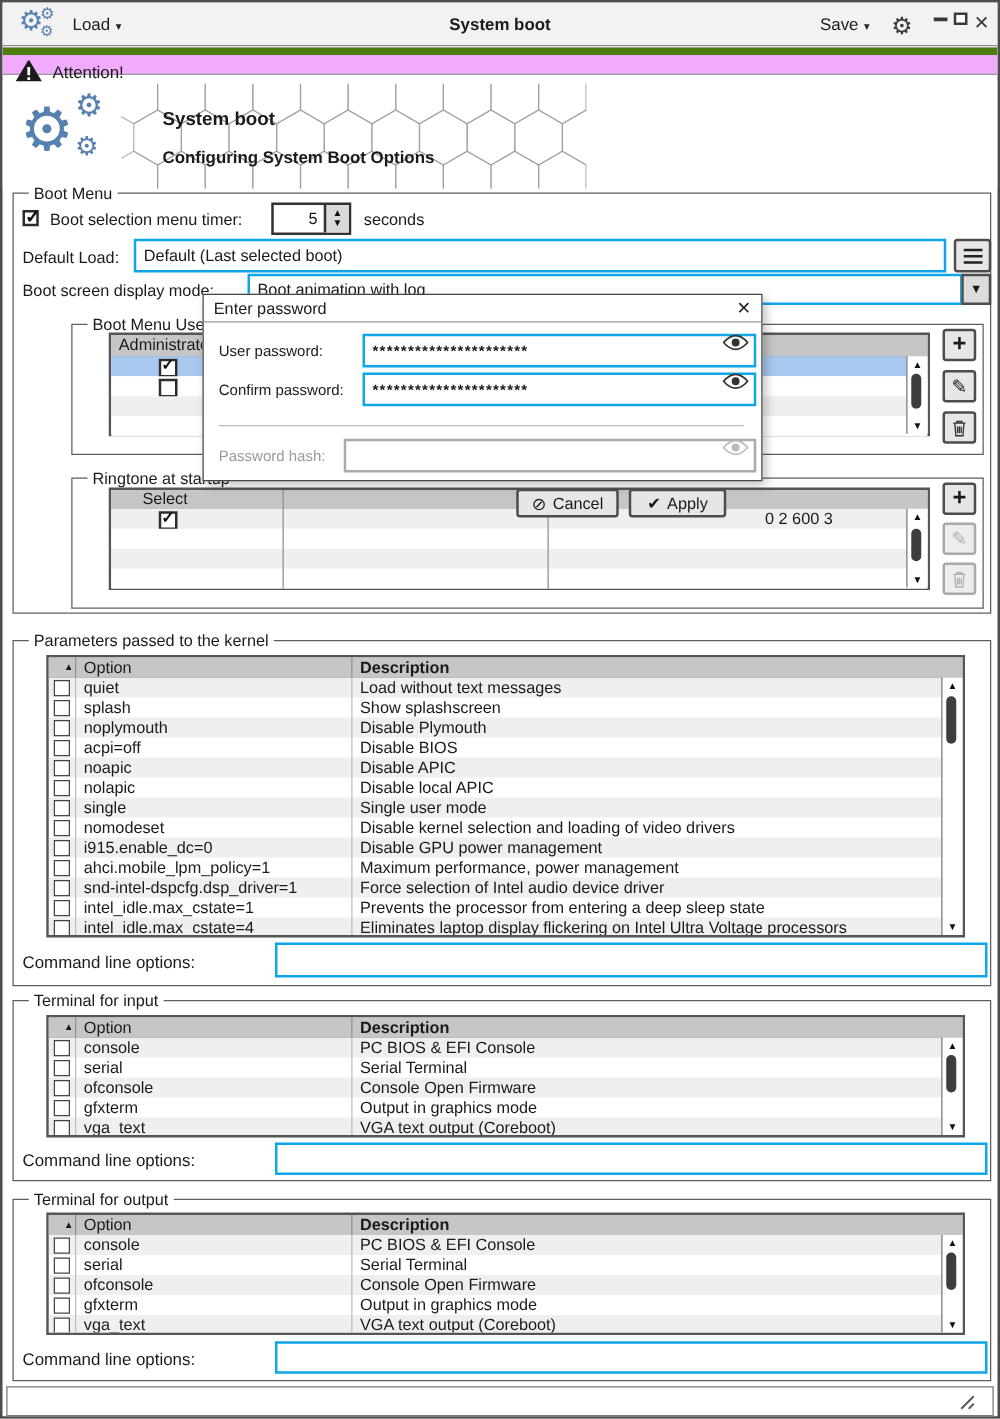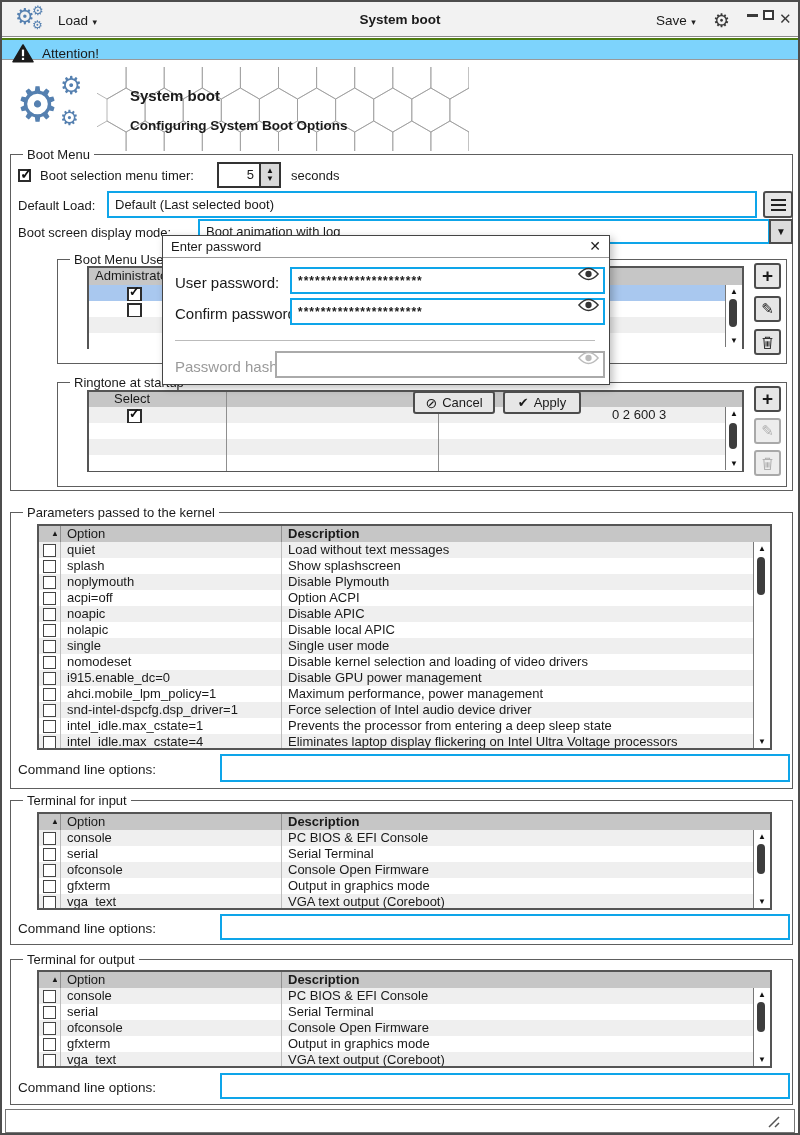--- a/index.html
+++ b/index.html
@@ -13,21 +13,21 @@
   #titlebar{left:0;top:0;width:796px;height:35px;background:#f2f2f2;border-bottom:1px solid #8a8a8a;}
   .gear{color:#5580b0;line-height:1;}
   #tb-gear-btn{color:#3a3a3a;font-size:19px;cursor:pointer;}
   .winctl{color:#3a3a3a;}
   #min-ic{width:11px;height:3px;background:#3a3a3a;}
   #max-ic{width:11px;height:10px;border:2px solid #3a3a3a;background:#fff;}
   #close-ic{font-size:15px;line-height:15px;color:#3a3a3a;}
   .drop-arrow{font-size:9px;color:#222;}
 
   
-  #attention{left:0;top:36px;width:796px;height:22px;background:#7dd3fc;border-top:2px solid #4d7c0f;border-bottom:1px solid #999;}
+  #attention{left:0;top:36px;width:796px;height:22px;background:#f0abfc;border-top:6px solid #4d7c0f;border-bottom:1px solid #999;}
 
   
   #hexes polygon{fill:none;stroke:#979797;stroke-width:1;opacity:.7;}
 
   
   .fs{border:1px solid #5e5e5e;background:transparent;}
   .legend{position:absolute;top:-8px;left:12px;background:#fff;padding:0 4px;font-size:13px;white-space:nowrap;}
 
   
   .tin{border:2px solid #0ea5e9;background:#fff;font-family:"Liberation Sans",sans-serif;
@@ -71,21 +71,21 @@
 
   
   .srow{position:absolute;left:0;width:100%;}
 
   
   #dialog{left:160px;top:233px;width:448px;height:150px;background:#fff;border:1.5px solid #444;
           box-shadow:3px 3px 8px rgba(0,0,0,.25);z-index:20;}
   #dlg-title{position:absolute;left:0;top:0;width:100%;height:22px;border-bottom:1px solid #999;font-size:13px;line-height:22px;padding-left:8px;box-sizing:border-box;}
   #dlg-close{position:absolute;right:8px;top:2px;font-size:14px;color:#222;cursor:pointer;}
   .eye{position:absolute;right:7px;top:50%;transform:translateY(-50%);}
-  .dlg-lbl{font-size:15px;}
+  .dlg-lbl{font-size:12px;}
   .dis-txt{color:#9a9a9a;}
   .pw{letter-spacing:1px;font-weight:bold;font-size:12px;}
 
   
   #statusbar{left:3px;top:1107px;width:790px;height:24px;border:1px solid #777;background:#fff;}
 </style>
 </head>
 <body>
 
 <div id="win">
@@ -343,21 +343,21 @@
           </span>
           <span class="opt-cell">noplymouth</span>
           <span class="desc-cell">Disable Plymouth</span>
         </div>
 
         <div class="trow">
           <span class="cb-cell">
             <span class="row-cb"></span>
           </span>
           <span class="opt-cell">acpi=off</span>
-          <span class="desc-cell">Option ACPI</span>
+          <span class="desc-cell">Disable BIOS</span>
         </div>
 
         <div class="trow">
           <span class="cb-cell">
             <span class="row-cb"></span>
           </span>
           <span class="opt-cell">noapic</span>
           <span class="desc-cell">Disable APIC</span>
         </div>
 

